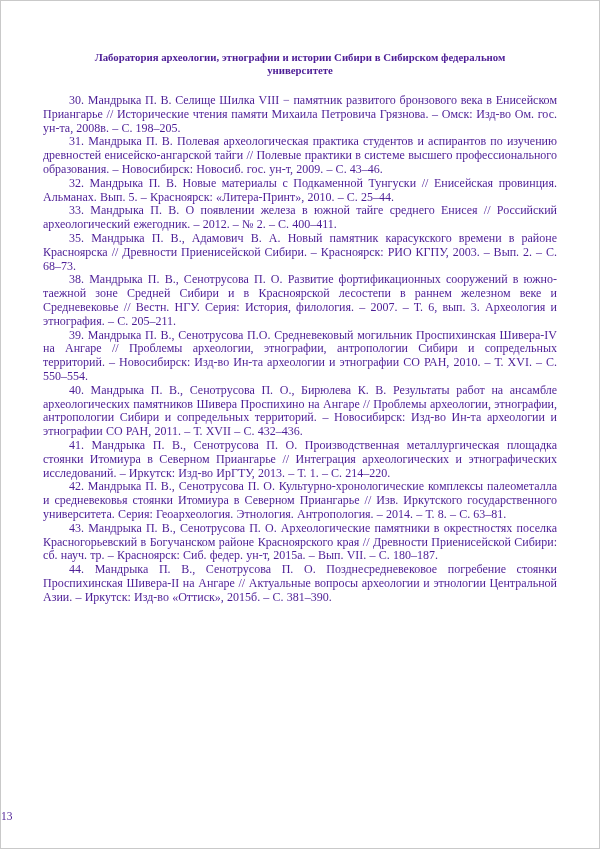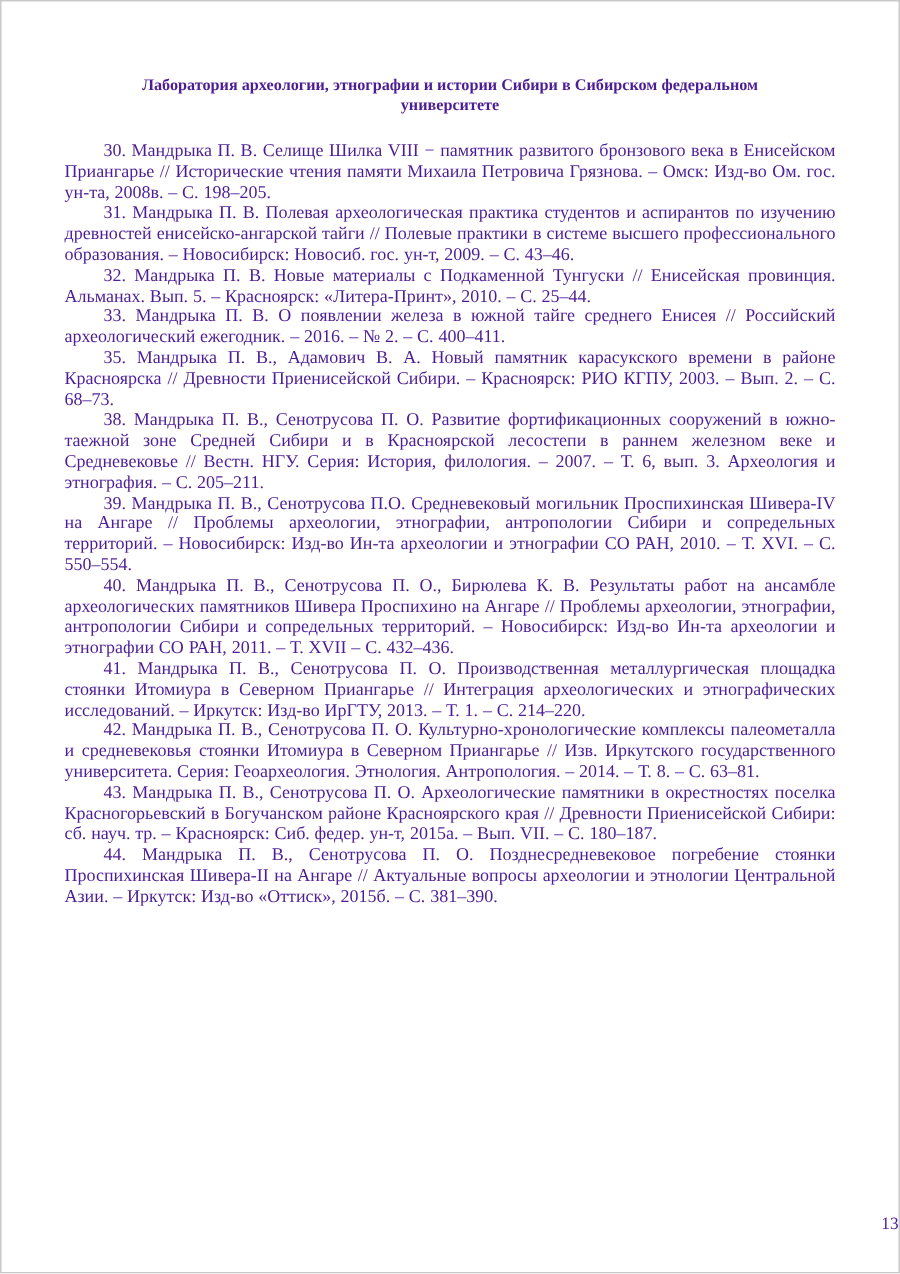--- a/index.html
+++ b/index.html
@@ -35,36 +35,36 @@
     line-height: 13.8px;
     text-align: justify;
     text-indent: 26px;
     word-spacing: 0.2px;
   }
   .page-number {
     position: absolute;
     bottom: 26px;
     left: 0;
     right: 0;
-    text-align: right;
+    text-align: left;
     font-size: 11.5px;
   }
 </style>
 </head>
 <body>
 
 <div class="page">
   <div class="content">
     <div class="running-header">Лаборатория археологии, этнографии и истории Сибири в Сибирском федеральном университете</div>
 
     <div class="entries">
       <p>30. Мандрыка П. В. Селище Шилка VIII − памятник развитого бронзового века в Енисейском Приангарье // Исторические чтения памяти Михаила Петровича Грязнова. – Омск: Изд-во Ом. гос. ун-та, 2008в. – С. 198–205.</p>
       <p>31. Мандрыка П. В. Полевая археологическая практика студентов и аспирантов по изучению древностей енисейско-ангарской тайги // Полевые практики в системе высшего профессионального образования. – Новосибирск: Новосиб. гос. ун-т, 2009. – С. 43–46.</p>
       <p>32. Мандрыка П. В. Новые материалы с Подкаменной Тунгуски // Енисейская провинция. Альманах. Вып. 5. – Красноярск: «Литера-Принт», 2010. – С. 25–44.</p>
-      <p>33. Мандрыка П. В. О появлении железа в южной тайге среднего Енисея // Российский археологический ежегодник. – 2016. – № 2. – С. 400–411.</p>
+      <p>33. Мандрыка П. В. О появлении железа в южной тайге среднего Енисея // Российский археологический ежегодник. – 2012. – № 2. – С. 400–411.</p>
       <p>35. Мандрыка П. В., Адамович В. А. Новый памятник карасукского времени в районе Красноярска // Древности Приенисейской Сибири. – Красноярск: РИО КГПУ, 2003. – Вып. 2. – С. 68–73.</p>
       <p>38. Мандрыка П. В., Сенотрусова П. О. Развитие фортификационных сооружений в южно-таежной зоне Средней Сибири и в Красноярской лесостепи в раннем железном веке и Средневековье // Вестн. НГУ. Серия: История, филология. – 2007. – Т. 6, вып. 3. Археология и этнография. – С. 205–211.</p>
       <p>39. Мандрыка П. В., Сенотрусова П.О. Средневековый могильник Проспихинская Шивера-IV на Ангаре // Проблемы археологии, этнографии, антропологии Сибири и сопредельных территорий. – Новосибирск: Изд-во Ин-та археологии и этнографии СО РАН, 2010. – Т. XVI. – С. 550–554.</p>
       <p>40. Мандрыка П. В., Сенотрусова П. О., Бирюлева К. В. Результаты работ на ансамбле археологических памятников Шивера Проспихино на Ангаре // Проблемы археологии, этнографии, антропологии Сибири и сопредельных территорий. – Новосибирск: Изд-во Ин-та археологии и этнографии СО РАН, 2011. – Т. XVII – С. 432–436.</p>
       <p>41. Мандрыка П. В., Сенотрусова П. О. Производственная металлургическая площадка стоянки Итомиура в Северном Приангарье // Интеграция археологических и этнографических исследований. – Иркутск: Изд-во ИрГТУ, 2013. – Т. 1. – С. 214–220.</p>
       <p>42. Мандрыка П. В., Сенотрусова П. О. Культурно-хронологические комплексы палеометалла и средневековья стоянки Итомиура в Северном Приангарье // Изв. Иркутского государственного университета. Серия: Геоархеология. Этнология. Антропология. – 2014. – Т. 8. – С. 63–81.</p>
       <p>43. Мандрыка П. В., Сенотрусова П. О. Археологические памятники в окрестностях поселка Красногорьевский в Богучанском районе Красноярского края // Древности Приенисейской Сибири: сб. науч. тр. – Красноярск: Сиб. федер. ун-т, 2015а. – Вып. VII. – С. 180–187.</p>
       <p>44. Мандрыка П. В., Сенотрусова П. О. Позднесредневековое погребение стоянки Проспихинская Шивера-II на Ангаре // Актуальные вопросы археологии и этнологии Центральной Азии. – Иркутск: Изд-во «Оттиск», 2015б. – С. 381–390.</p>
     </div>
   </div>

